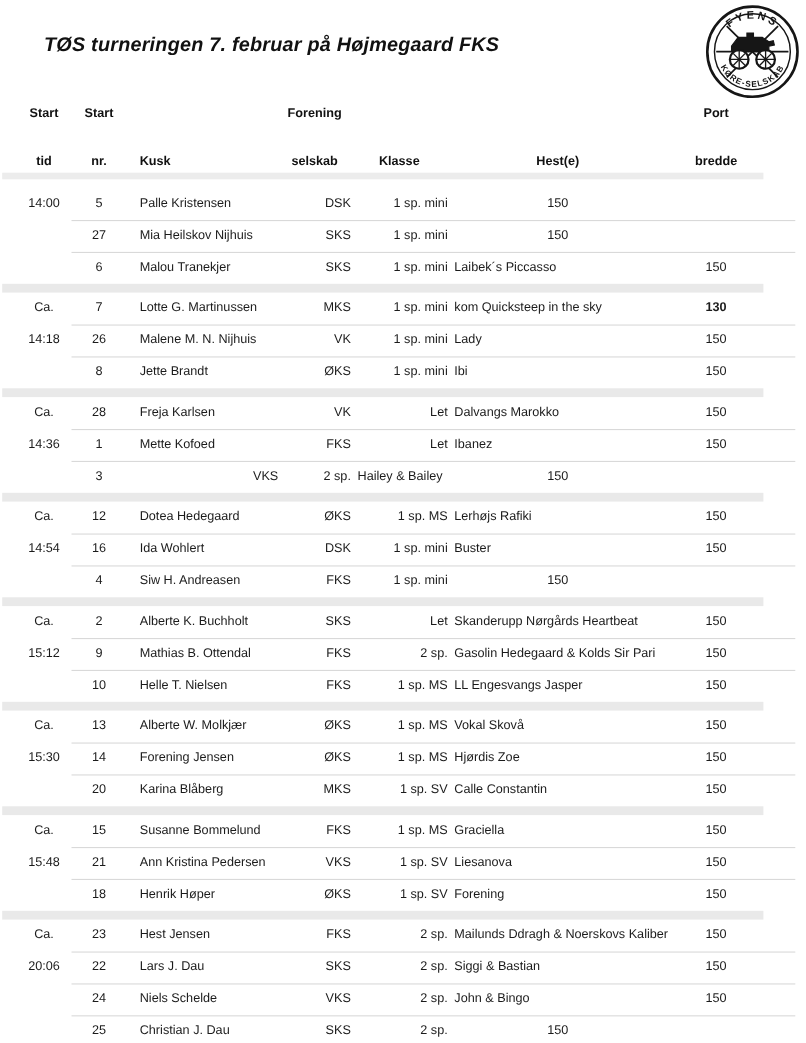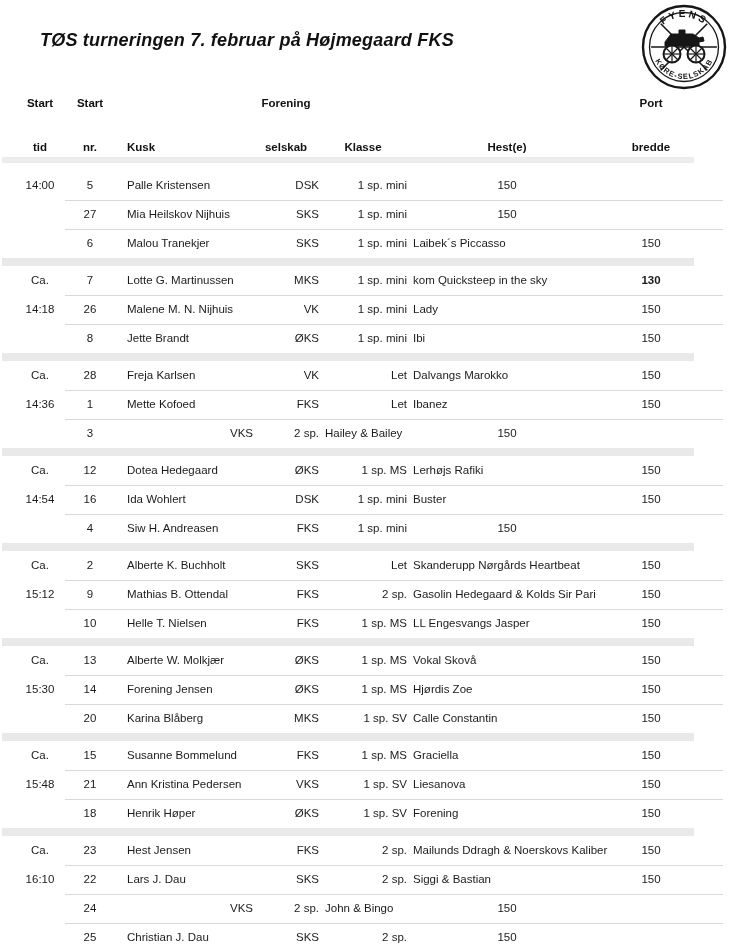--- a/index.html
+++ b/index.html
@@ -377,21 +377,21 @@
     <div class="c heste">Forening</div>
     <div class="c port">150</div>
   </div>
 </div>
   </section>
   <div class="sep-bar"></div>
 
   <section class="group">
     <div class="timecol">
       <div class="ca">Ca.</div>
-      <div class="time">16:10</div>
+      <div class="time">20:06</div>
     </div>
     <div class="rows">
   <div class="row">
     <div class="c nr">23</div>
     <div class="c kusk">Hest Jensen</div>
     <div class="c forening">FKS</div>
     <div class="c klasse">2 sp.</div>
     <div class="c heste">Mailunds Ddragh &amp; Noerskovs Kaliber</div>
     <div class="c port">150</div>
   </div>
@@ -400,20 +400,21 @@
     <div class="c nr">22</div>
     <div class="c kusk">Lars J. Dau</div>
     <div class="c forening">SKS</div>
     <div class="c klasse">2 sp.</div>
     <div class="c heste">Siggi &amp; Bastian</div>
     <div class="c port">150</div>
   </div>
 
   <div class="row with-line">
     <div class="c nr">24</div>
+    <div class="c kusk">Niels Schelde</div>
     <div class="c forening">VKS</div>
     <div class="c klasse">2 sp.</div>
     <div class="c heste">John &amp; Bingo</div>
     <div class="c port">150</div>
   </div>
 
   <div class="row with-line">
     <div class="c nr">25</div>
     <div class="c kusk">Christian J. Dau</div>
     <div class="c forening">SKS</div>

